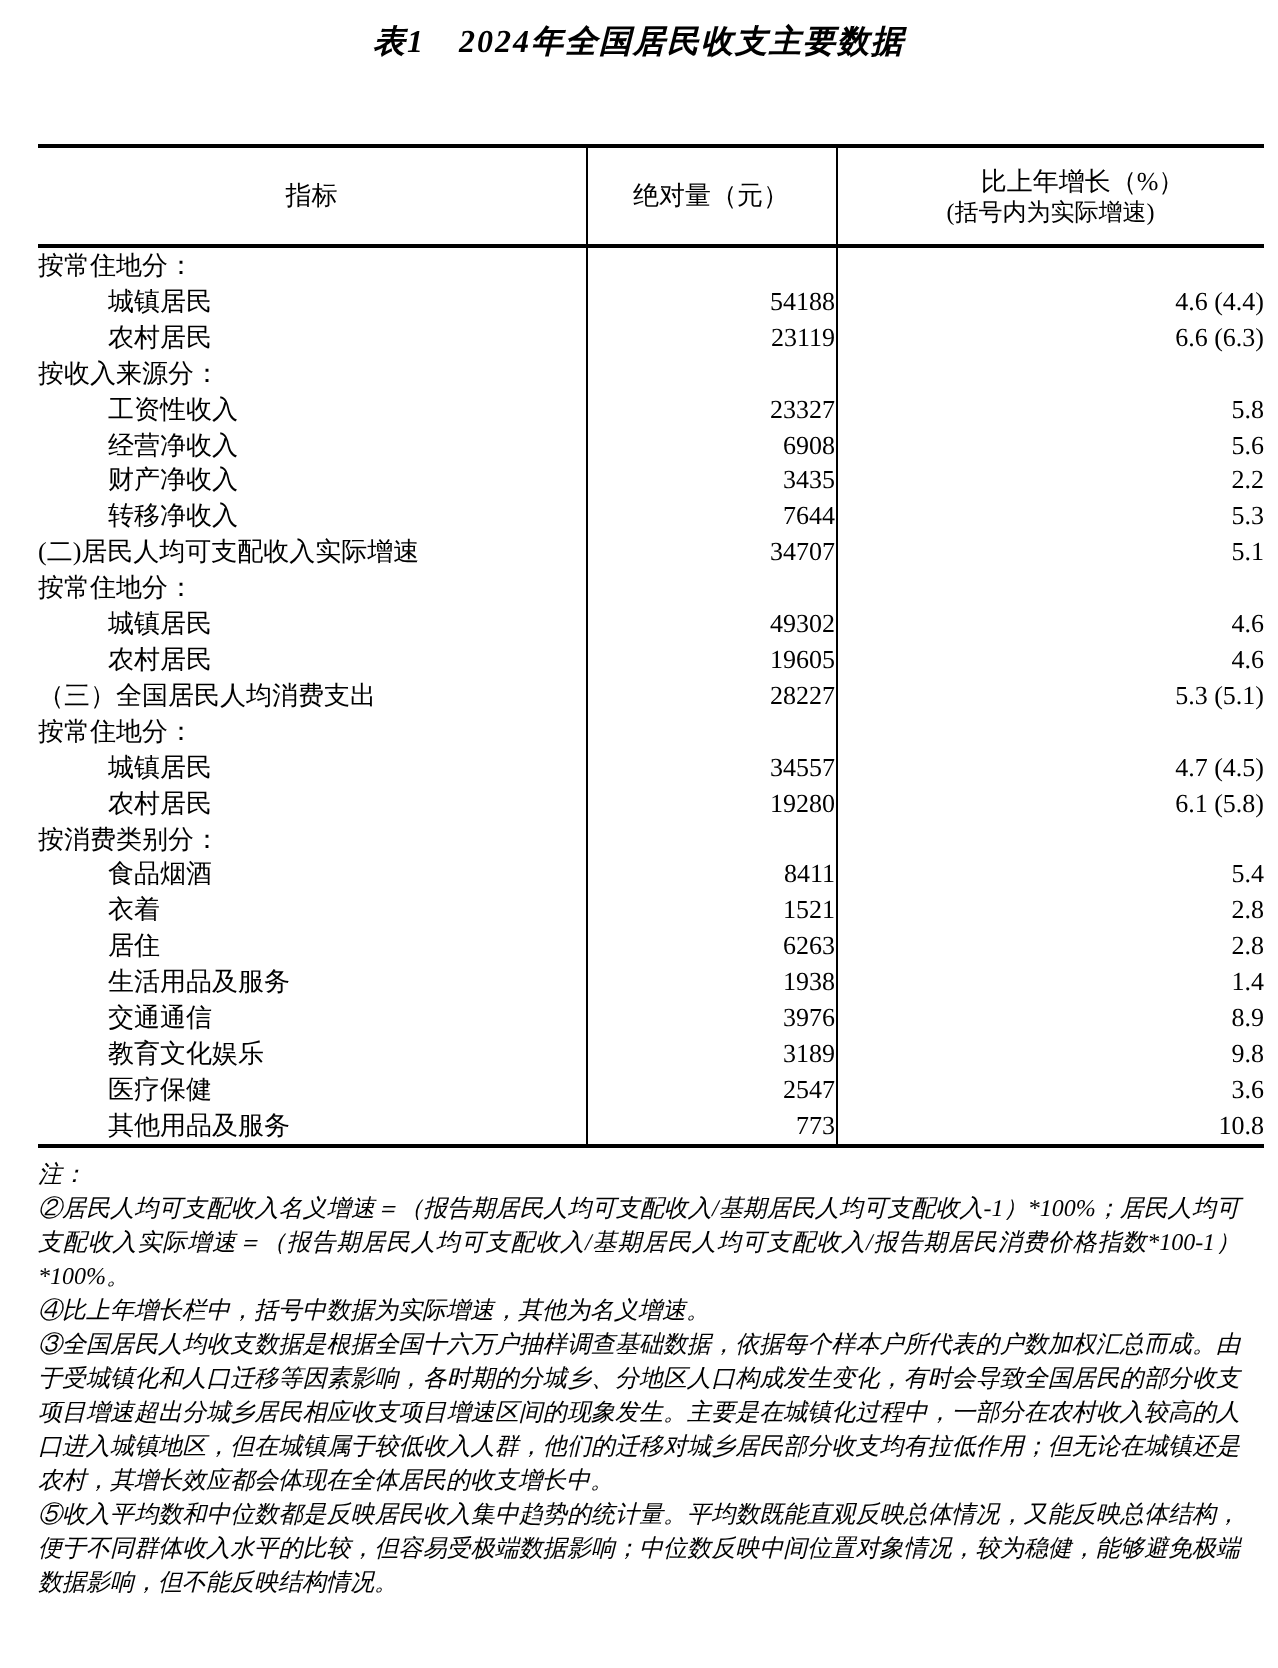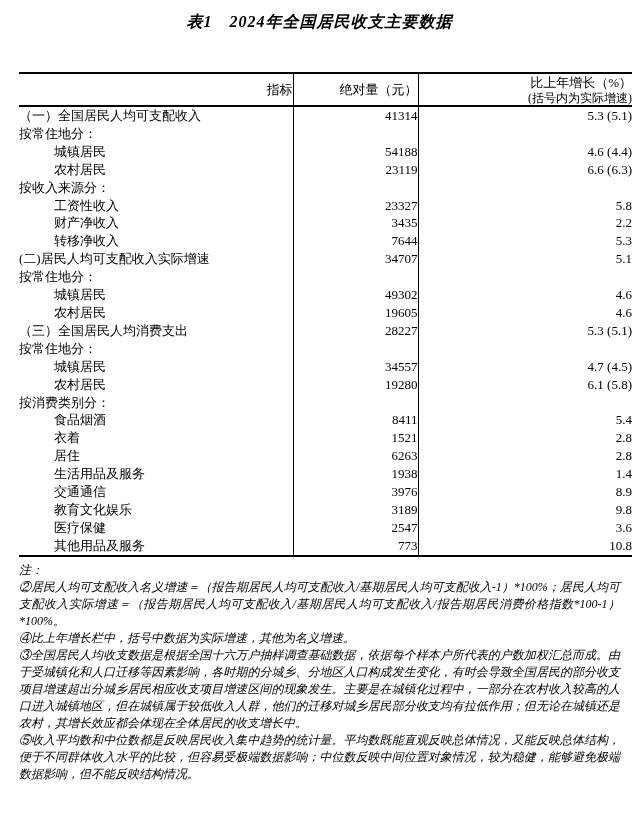--- a/index.html
+++ b/index.html
@@ -31,23 +31,23 @@
     border-top: 2px solid #000;
     border-bottom: 2px solid #000;
   }
   table.stats col.w1 { width: 274px; }
   table.stats col.w2 { width: 125px; }
   table.stats col.w3 { width: 214px; }
 
   table.stats thead th {
     font-weight: normal;
     font-size: 13px;
-    text-align: right;
+    text-align: center;
     vertical-align: middle;
-    height: 33px;
+    height: 50px;
     padding: 0;
     border-bottom: 2px solid #000;
     margin-top: 16px;
   }
   table.stats th.c2, table.stats th.c3,
   table.stats td.c2, table.stats td.c3 {
     border-left: 1px solid #000;
   }
   .hline1 { line-height: 16px; font-size: 13px; padding-left: 32px; }
   .hline2 { line-height: 14px; font-size: 12px; }
@@ -96,25 +96,20 @@
       <tr>
         <th class="c1">指标</th>
         <th class="c2">绝对量（元）</th>
         <th class="c3">
           <div class="hline1">比上年增长（%）</div>
           <div class="hline2">(括号内为实际增速)</div>
         </th>
       </tr>
     </thead>
     <tbody id="table-body">
-  <tr>
-    <td class="c1">（一）全国居民人均可支配收入</td>
-    <td class="c2">41314</td>
-    <td class="c3">5.3 (5.1)</td>
-  </tr>
 
   <tr>
     <td class="c1">按常住地分：</td>
     <td class="c2"></td>
     <td class="c3"></td>
   </tr>
 
   <tr>
     <td class="c1 lv1">城镇居民</td>
     <td class="c2">54188</td>
@@ -132,20 +127,25 @@
     <td class="c2"></td>
     <td class="c3"></td>
   </tr>
 
   <tr>
     <td class="c1 lv1">工资性收入</td>
     <td class="c2">23327</td>
     <td class="c3">5.8</td>
   </tr>
 
+  <tr>
+    <td class="c1 lv1">经营净收入</td>
+    <td class="c2">6908</td>
+    <td class="c3">5.6</td>
+  </tr>
 
   <tr>
     <td class="c1 lv1">财产净收入</td>
     <td class="c2">3435</td>
     <td class="c3">2.2</td>
   </tr>
 
   <tr>
     <td class="c1 lv1">转移净收入</td>
     <td class="c2">7644</td>

